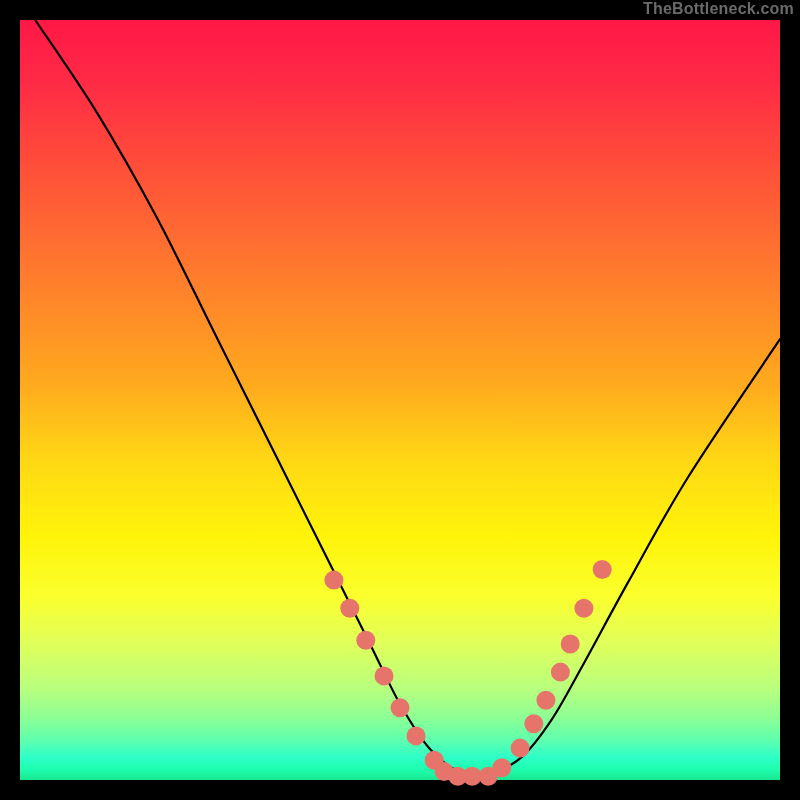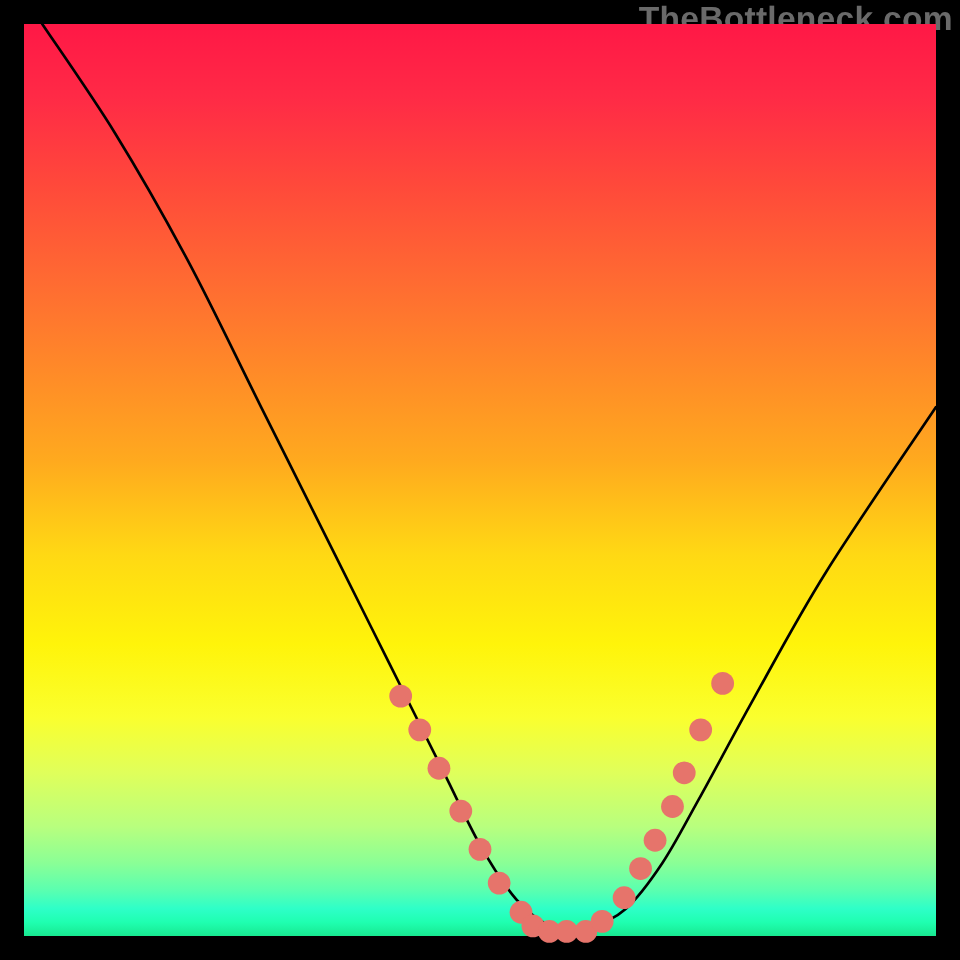--- a/index.html
+++ b/index.html
@@ -32,21 +32,21 @@
       #5affb0 95%,
       #2effc8 97%,
       #1fffb0 98.5%,
       #18e890 100%);
   }
   .watermark {
     position: absolute;
     top: 0px;
     right: 6px;
     font-family: Arial, Helvetica, sans-serif;
-    font-size: 28px;
+    font-size: 16px;
     font-weight: bold;
     color: #6a6a6a;
     letter-spacing: 0.2px;
     user-select: none;
   }
   svg.curve {
     position: absolute;
     left: 0; top: 0;
     width: 760px; height: 760px;
     overflow: visible;

